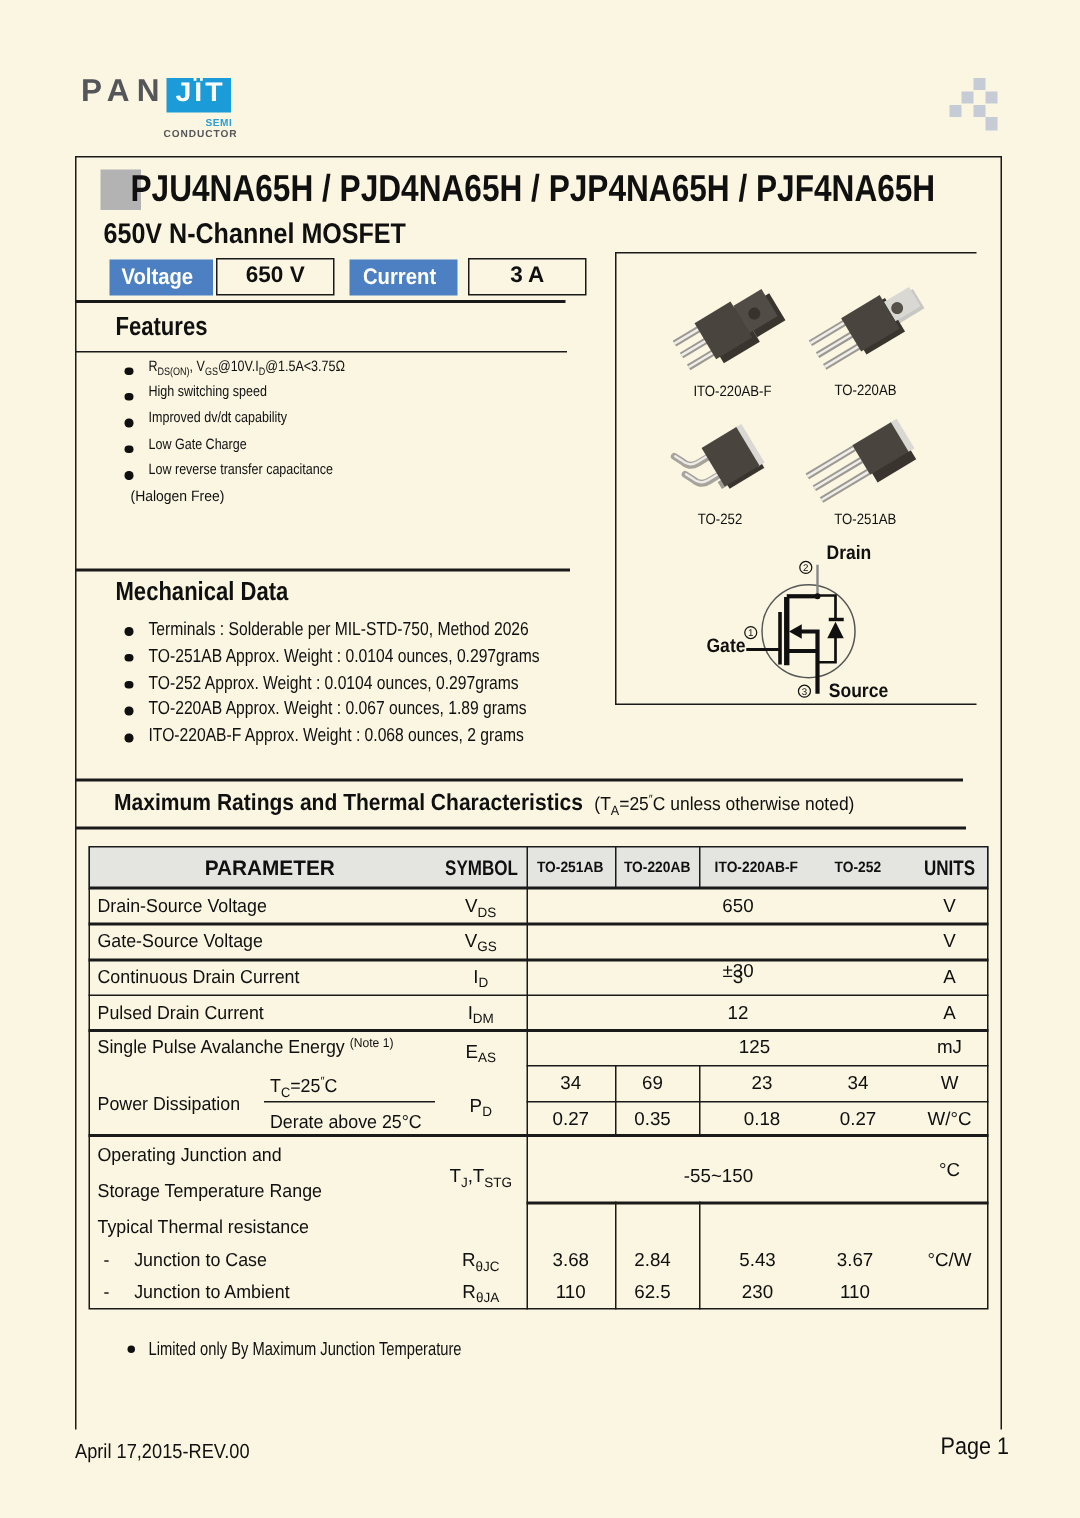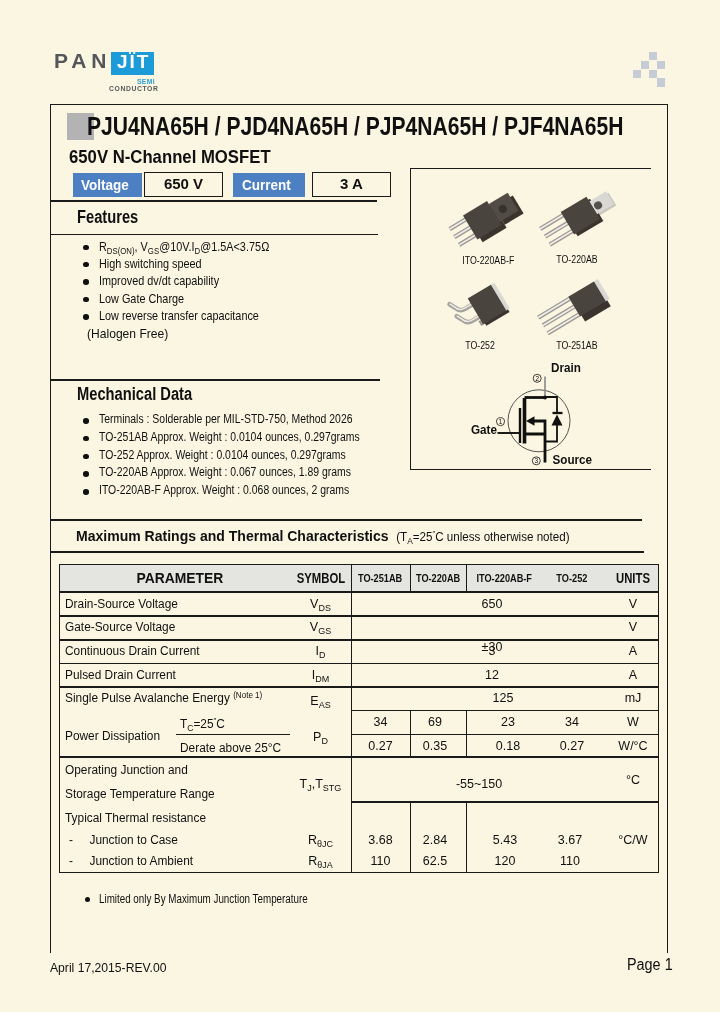--- a/index.html
+++ b/index.html
@@ -43,21 +43,21 @@
 
 <div class="a b ctr" style="left:73px;top:173px;width:69px;height:24px;background:#4d80c3;color:#fff;font-size:15px;line-height:23px"><span class="cx" style="transform:scaleX(0.9)">Voltage</span></div>
 <div class="a b ctr" style="left:144px;top:172px;width:79px;height:25px;border:1.7px solid #1a1a1a;box-sizing:border-box;font-size:15px;line-height:21px">650 V</div>
 <div class="a b ctr" style="left:233px;top:173px;width:72px;height:24px;background:#4d80c3;color:#fff;font-size:15px;line-height:23px"><span class="cx" style="transform:scaleX(0.9)">Current</span></div>
 <div class="a b ctr" style="left:312px;top:172px;width:79px;height:25px;border:1.7px solid #1a1a1a;box-sizing:border-box;font-size:15px;line-height:21px">3 A</div>
 
 <div class="hl" style="left:50px;top:200px;width:327px"></div>
 <div class="a b nw" style="left:77px;top:207px;font-size:17.5px;transform:scaleX(0.84);transform-origin:0 0">Features</div>
 <div class="hl" style="left:50px;top:233.5px;width:328px"></div>
 
-<div class="a" style="left:83px;top:238.5px;width:320px;font-size:13px">
+<div class="a" style="left:83px;top:238.5px;width:320px;font-size:10px">
   <div class="bl" style="height:17.45px">
       <span class="dot"></span>
       <span class="cx">R<sub>DS(ON)</sub>, V<sub>GS</sub>@10V.I<sub>D</sub>@1.5A&lt;3.75Ω</span>
     </div>
   <div class="bl" style="height:17.45px">
       <span class="dot"></span>
       <span class="cx">High switching speed</span>
     </div>
   <div class="bl" style="height:17.45px">
       <span class="dot"></span>
@@ -271,21 +271,21 @@
 <div class="a t ctr" style="left:351px;top:738.5px;width:59px">0.27</div>
 <div class="a t ctr" style="left:410px;top:738.5px;width:50px">0.35</div>
 <div class="a t ctr" style="left:478px;top:738.5px;width:60px">0.18</div>
 <div class="a t ctr" style="left:542px;top:738.5px;width:60px">0.27</div>
 <div class="a t ctr" style="left:351px;top:833px;width:59px">3.68</div>
 <div class="a t ctr" style="left:410px;top:833px;width:50px">2.84</div>
 <div class="a t ctr" style="left:475px;top:833px;width:60px">5.43</div>
 <div class="a t ctr" style="left:540px;top:833px;width:60px">3.67</div>
 <div class="a t ctr" style="left:351px;top:854px;width:59px">110</div>
 <div class="a t ctr" style="left:410px;top:854px;width:50px">62.5</div>
-<div class="a t ctr" style="left:475px;top:854px;width:60px">120</div>
+<div class="a t ctr" style="left:475px;top:854px;width:60px">230</div>
 <div class="a t ctr" style="left:540px;top:854px;width:60px">110</div>
 
 <div class="a t ctr" style="left:603px;top:596.5px;width:60px">V</div>
 <div class="a t ctr" style="left:603px;top:620px;width:60px">V</div>
 <div class="a t ctr" style="left:603px;top:644px;width:60px">A</div>
 <div class="a t ctr" style="left:603px;top:667.5px;width:60px">A</div>
 <div class="a t ctr" style="left:603px;top:691px;width:60px">mJ</div>
 <div class="a t ctr" style="left:603px;top:715px;width:60px">W</div>
 <div class="a t ctr" style="left:603px;top:738.5px;width:60px">W/°C</div>
 <div class="a t ctr" style="left:603px;top:773px;width:60px">°C</div>

